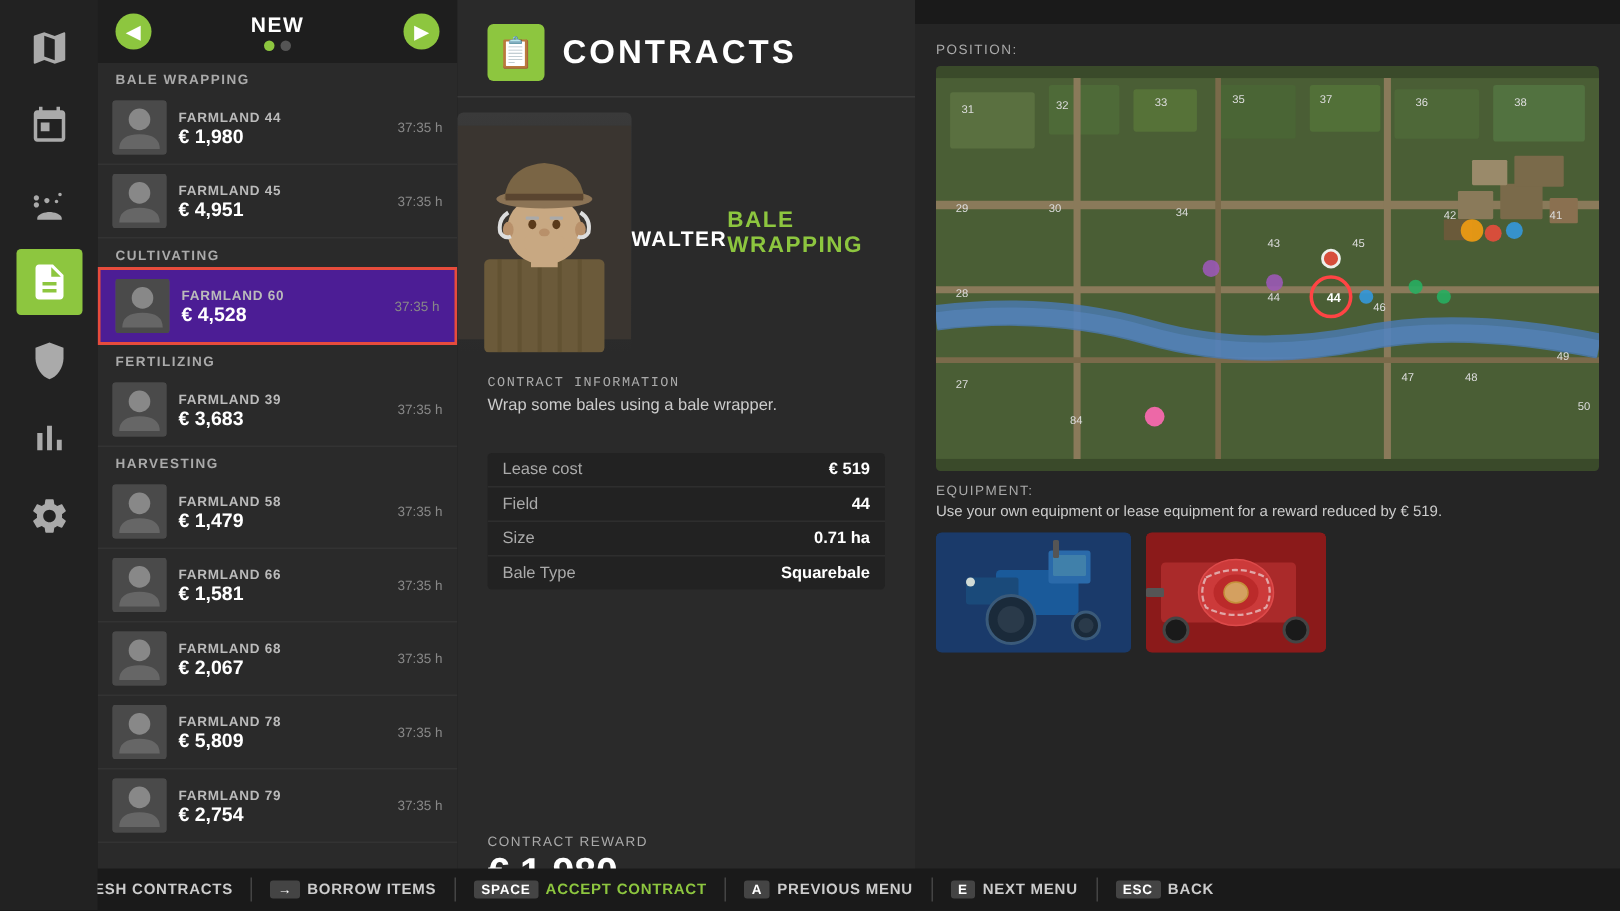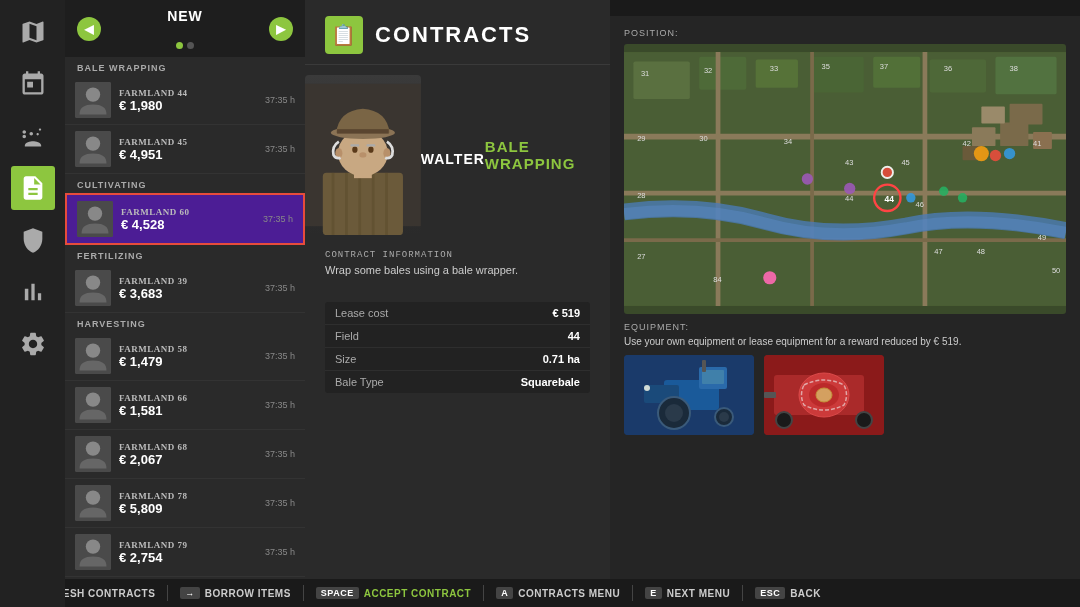--- a/index.html
+++ b/index.html
@@ -134,21 +134,20 @@
       position: relative;
     }
     .contract-info {
       flex: 1;
     }
     .contract-name {
       font-size: 9px;
       font-weight: bold;
       color: #bbb;
       letter-spacing: 0.5px;
-      font-family: Liberation Serif, serif;
     }
     .contract-price {
       font-size: 13px;
       font-weight: bold;
       color: #fff;
     }
     .contract-time {
       font-size: 9px;
       color: #888;
       text-align: right;
@@ -425,21 +424,21 @@
   <div class="sidebar-icon">
     <svg viewBox="0 0 24 24">
         <path d="M19.14,12.94c0.04-0.3,0.06-0.61,0.06-0.94c0-0.32-0.02-0.64-0.07-0.94l2.03-1.58c0.18-0.14,0.23-0.41,0.12-0.61 l-1.92-3.32c-0.12-0.22-0.37-0.29-0.59-0.22l-2.39,0.96c-0.5-0.38-1.03-0.7-1.62-0.94L14.4,2.81c-0.04-0.24-0.24-0.41-0.48-0.41 h-3.84c-0.24,0-0.43,0.17-0.47,0.41L9.25,5.35C8.66,5.59,8.12,5.92,7.63,6.29L5.24,5.33c-0.22-0.08-0.47,0-0.59,0.22L2.74,8.87 C2.62,9.08,2.66,9.34,2.86,9.48l2.03,1.58C4.84,11.36,4.8,11.69,4.8,12s0.02,0.64,0.07,0.94l-2.03,1.58 c-0.18,0.14-0.23,0.41-0.12,0.61l1.92,3.32c0.12,0.22,0.37,0.29,0.59,0.22l2.39-0.96c0.5,0.38,1.03,0.7,1.62,0.94l0.36,2.54 c0.05,0.24,0.24,0.41,0.48,0.41h3.84c0.24,0,0.44-0.17,0.47-0.41l0.36-2.54c0.59-0.24,1.13-0.56,1.62-0.94l2.39,0.96 c0.22,0.08,0.47,0,0.59-0.22l1.92-3.32c0.12-0.22,0.07-0.47-0.12-0.61L19.14,12.94z M12,15.6c-1.98,0-3.6-1.62-3.6-3.6 s1.62-3.6,3.6-3.6s3.6,1.62,3.6,3.6S13.98,15.6,12,15.6z"></path>
       </svg>
   </div>
 </div>
 
 <div class="contract-list-panel">
   <div class="panel-header">
     <button class="nav-btn">◀</button>
-    <div style="display:flex;flex-direction:column;align-items:center;gap:18px;">
+    <div style="display:flex;flex-direction:column;align-items:center;gap:3px;">
       <span class="panel-header-title">NEW</span>
       <div class="header-dots">
         <div class="header-dot"></div>
         <div class="header-dot inactive"></div>
       </div>
     </div>
     <button class="nav-btn">▶</button>
   </div>
 
   <div id="contract-sections">
@@ -647,20 +646,24 @@
       <div class="contract-row">
         <span class="contract-row-label">Size</span>
         <span class="contract-row-value">0.71 ha</span>
       </div>
       <div class="contract-row">
         <span class="contract-row-label">Bale Type</span>
         <span class="contract-row-value">Squarebale</span>
       </div>
     </div>
 
+  <div class="reward-section">
+    <div class="reward-label">CONTRACT REWARD</div>
+    <div class="reward-amount">€ 1,980</div>
+  </div>
 </div>
 
 <div class="right-panel">
   <div class="position-label">POSITION:</div>
 
   <div class="map-container">
     <svg class="map-svg" viewBox="0 0 470 270">
 
       <rect width="470" height="270" fill="#4a5e35"></rect>
 
@@ -791,21 +794,21 @@
     <span class="bottom-action">BORROW ITEMS</span>
   </div>
   <div class="bottom-divider"></div>
   <div class="bottom-item">
     <span class="bottom-key">SPACE</span>
     <span class="bottom-action green">ACCEPT CONTRACT</span>
   </div>
   <div class="bottom-divider"></div>
   <div class="bottom-item">
     <span class="bottom-key">A</span>
-    <span class="bottom-action">CONTRACTS MENU</span>
+    <span class="bottom-action">PREVIOUS MENU</span>
   </div>
   <div class="bottom-divider"></div>
   <div class="bottom-item">
     <span class="bottom-key">E</span>
     <span class="bottom-action">NEXT MENU</span>
   </div>
   <div class="bottom-divider"></div>
   <div class="bottom-item">
     <span class="bottom-key">ESC</span>
     <span class="bottom-action">BACK</span>

